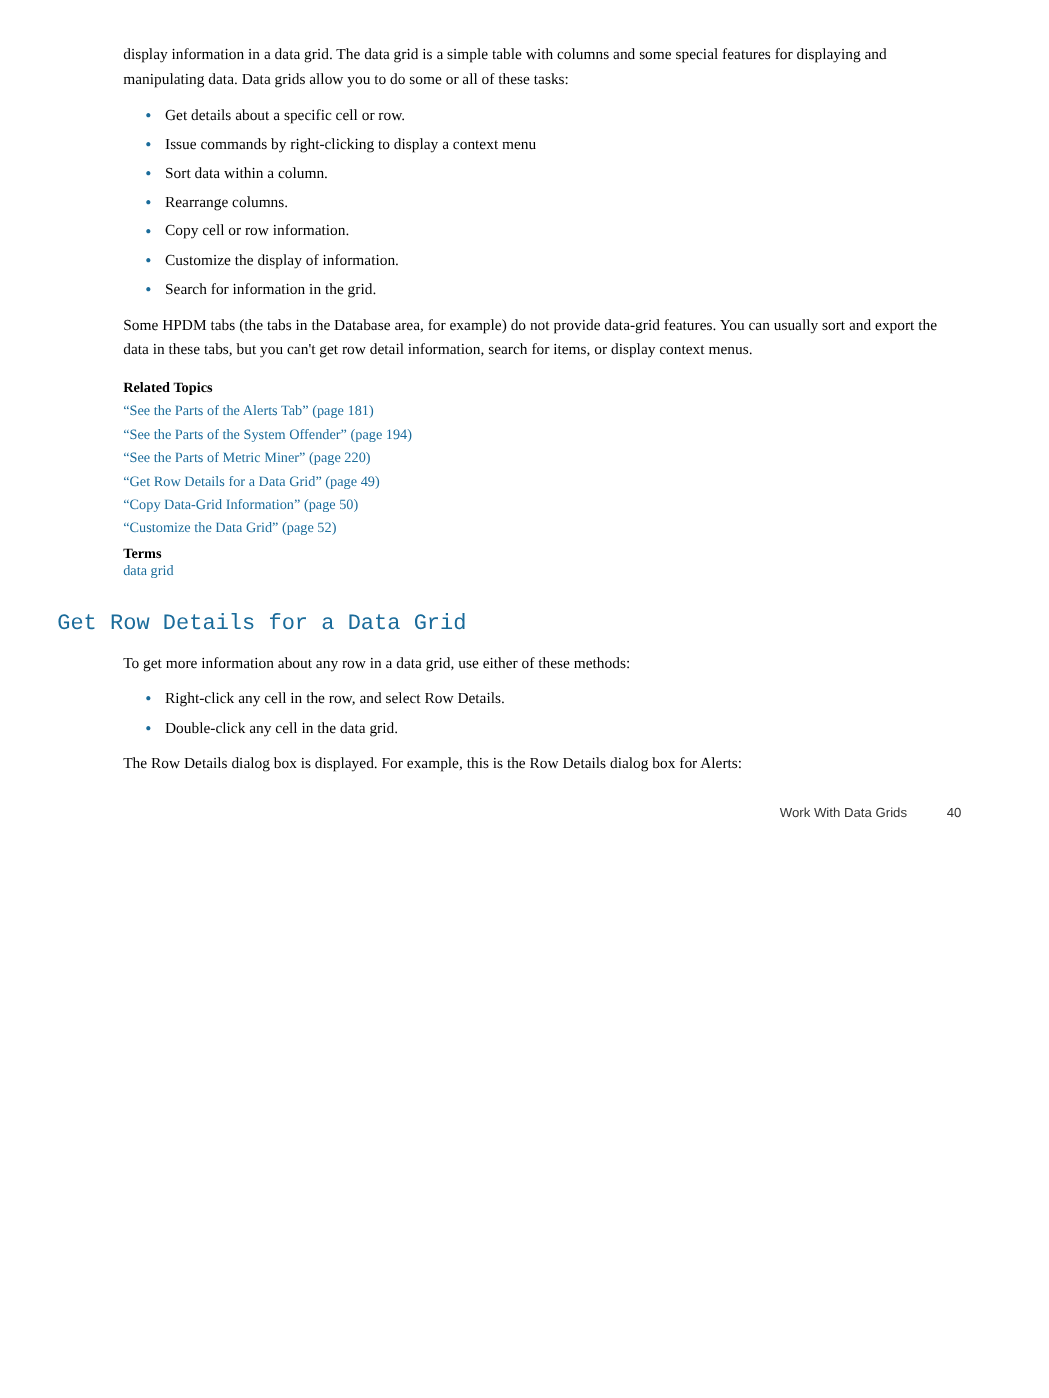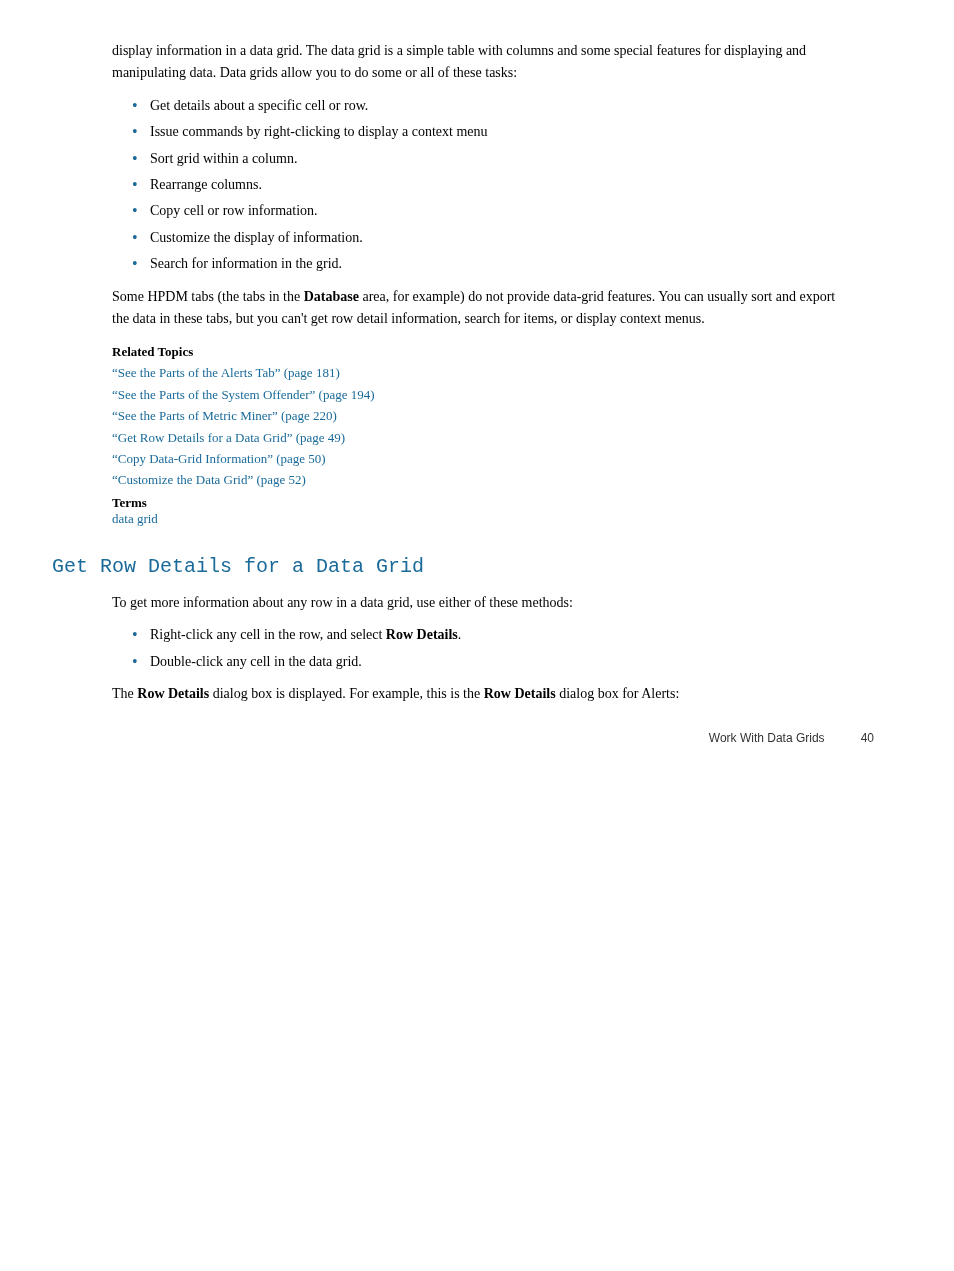--- a/index.html
+++ b/index.html
@@ -86,21 +86,21 @@
     .section-heading {
       color: #1a6b9a;
       font-family: Liberation Mono, monospace;
       font-size: 20px;
       font-weight: normal;
       margin-top: 28px;
       margin-bottom: 14px;
     }
 
     .bold {
-      font-weight: bold;
+      font-weight: normal;
     }
 
     .footer {
       position: absolute;
       bottom: 30px;
       right: 80px;
       font-size: 12px;
       color: #333333;
       font-family: Arial, Helvetica, sans-serif;
     }
@@ -119,21 +119,21 @@
     <p>display information in a data grid. The data grid is a simple table with columns and some special features for displaying and manipulating data. Data grids allow you to do some or all of these tasks:</p>
 
     <ul>
       <li>
         <span>Get details about a specific cell or row.</span>
       </li>
       <li>
         <span>Issue commands by right-clicking to display a context menu</span>
       </li>
       <li>
-        <span>Sort grid within a column.</span>
+        <span>Sort data within a column.</span>
       </li>
       <li>
         <span>Rearrange columns.</span>
       </li>
       <li>
         <span>Copy cell or row information.</span>
       </li>
       <li>
         <span>Customize the display of information.</span>
       </li>

